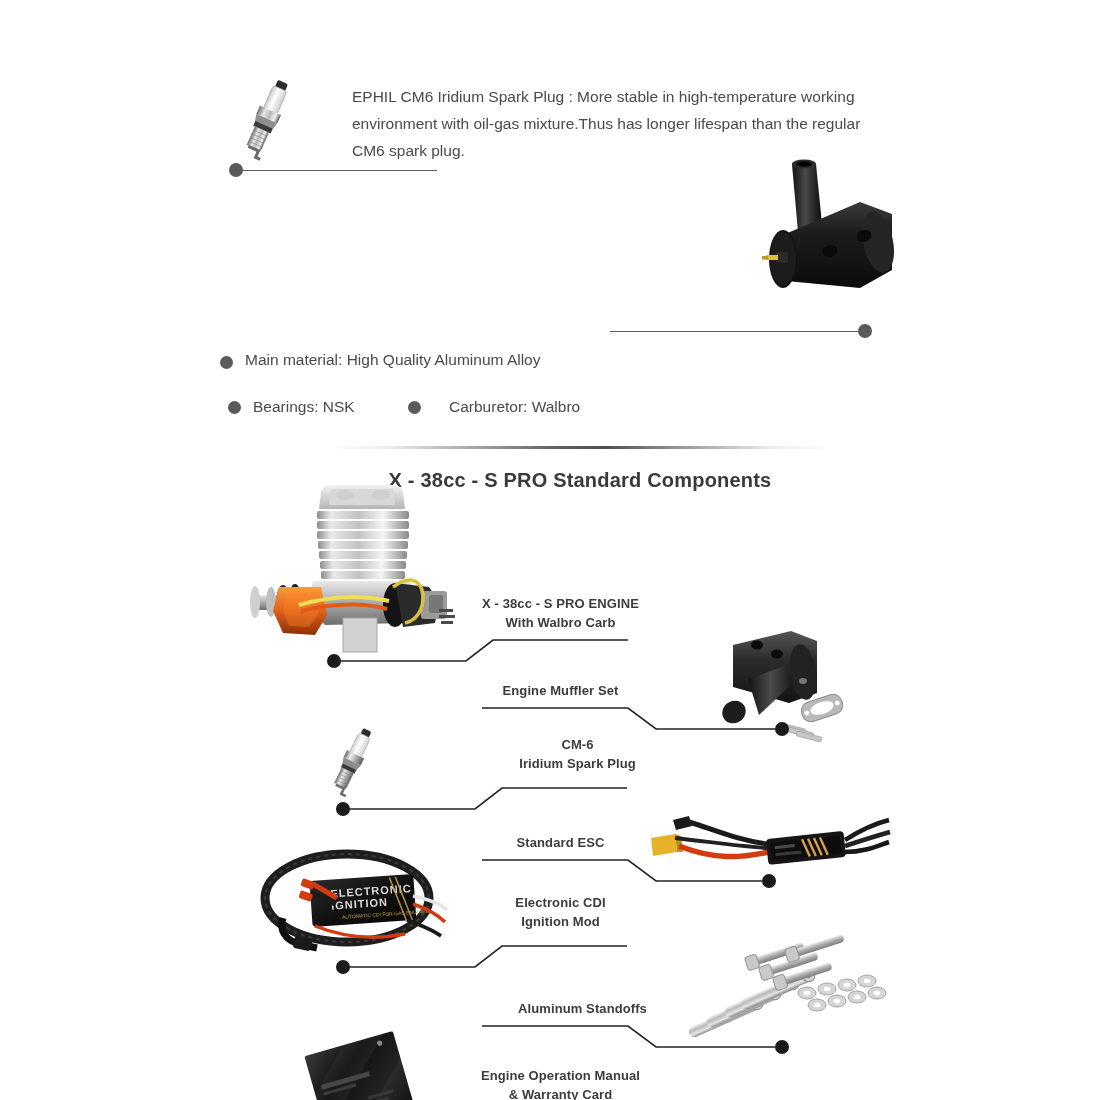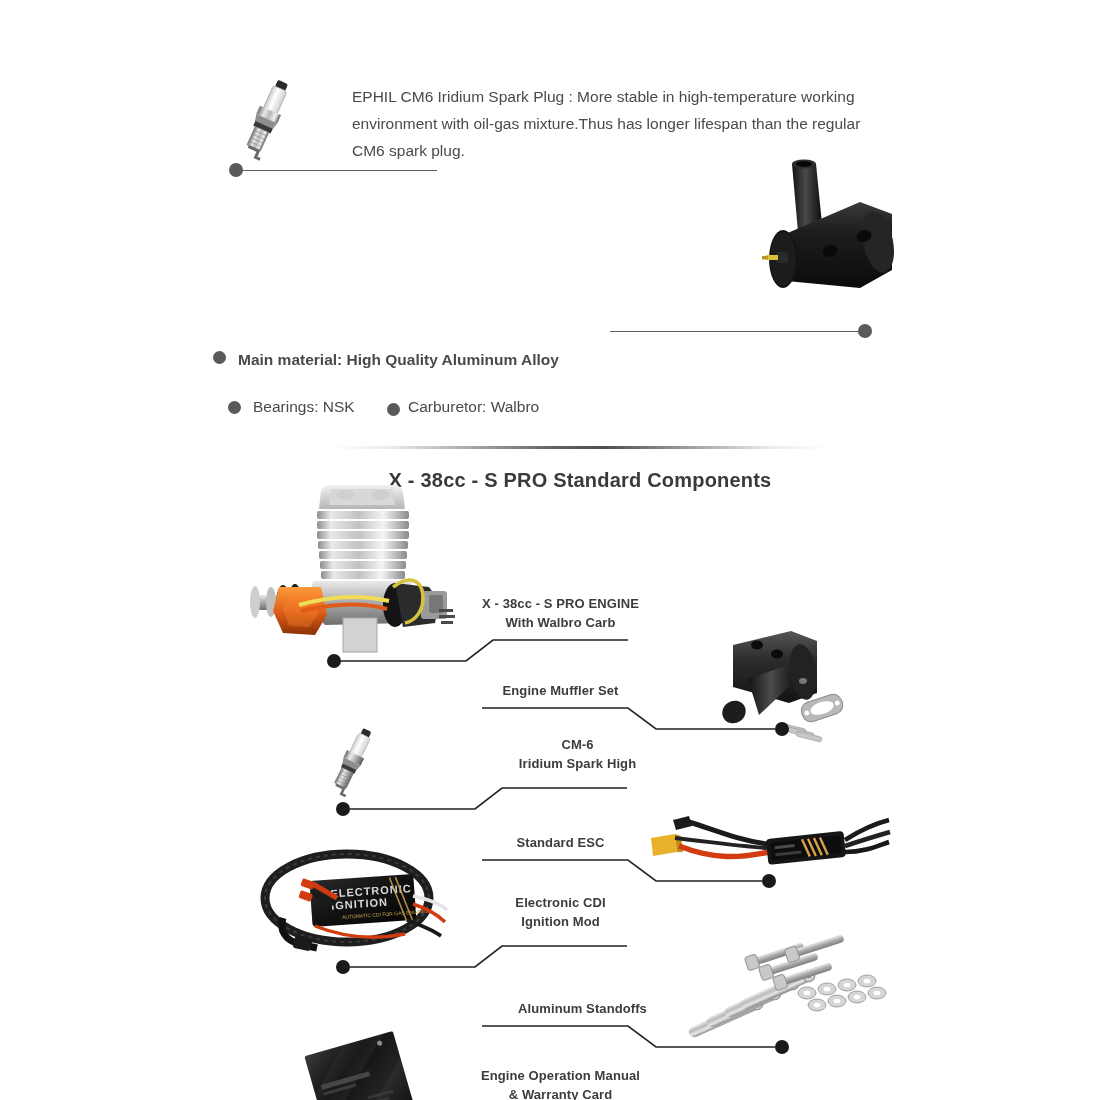--- a/index.html
+++ b/index.html
@@ -100,31 +100,31 @@
         <rect x="24" y="100" width="12" height="11" rx="2" fill="#2a2a2a"></rect>
         <rect x="14" y="103" width="12" height="5" fill="#d9c23a"></rect>
         <rect x="10" y="104" width="6" height="3.5" fill="#b59b20"></rect>
       </g>
     </svg>
   </div>
 
   <div class="abs leader" style="left:610px;top:290.5px;width:250px;"></div>
   <div class="abs dot" style="left:858px;top:284px;width:14px;height:14px;"></div>
 
-  <div class="abs" style="left:213px;top:311px;display:flex;align-items:flex-start;gap:12px;font-weight:bold;">
+  <div class="abs" style="left:220px;top:311px;display:flex;align-items:flex-end;gap:12px;">
     <span class="dot" style="width:13px;height:13px;display:inline-block;"></span>
     <span class="bullet-txt">Main material: High Quality Aluminum Alloy</span>
   </div>
 
   <div class="abs" style="left:228px;top:358px;display:flex;align-items:center;gap:12px;">
     <span class="dot" style="width:13px;height:13px;display:inline-block;"></span>
     <span class="bullet-txt">Bearings: NSK</span>
   </div>
 
-  <div class="abs" style="left:387px;top:358px;display:flex;align-items:flex-end;gap:8px;">
+  <div class="abs" style="left:408px;top:358px;display:flex;align-items:center;gap:28px;">
     <span class="dot" style="width:13px;height:13px;display:inline-block;"></span>
     <span class="bullet-txt">Carburetor: Walbro</span>
   </div>
 
   <div class="abs" style="left:330px;top:406px;width:500px;">
     <div class="divider"></div>
   </div>
 
   <div class="abs sec-title" style="left:330px;top:429px;width:500px;text-align:center;">X - 38cc - S PRO Standard Components</div>
 
@@ -292,21 +292,21 @@
             <rect x="27" y="58.2" width="13" height="3.4"></rect>
           <rect x="27" y="61.6" width="13" height="3.4"></rect>
         </g>
         <path d="M29 66 L38 66 L38 72 L43 72" stroke="#6d6d6d" stroke-width="2.6" fill="none"></path>
       </g>
     </svg>
   </div>
 
   <div class="abs comp-label" style="left:470px;top:695px;width:215px;text-align:center;">
     <div>CM-6</div>
-    <div>Iridium Spark High</div>
+    <div>Iridium Spark Plug</div>
   </div>
 
   <div class="abs" style="left:335px;top:738px;">
     <svg width="320" height="40" viewBox="0 0 320 40">
       <circle cx="8" cy="31" r="7" fill="#1a1a1a"></circle>
       <path class="ln" d="M8 31 L140 31 L167 10 L292 10"></path>
     </svg>
   </div>
 
   <div class="abs" style="left:645px;top:772px;width:245px;height:72px;">

